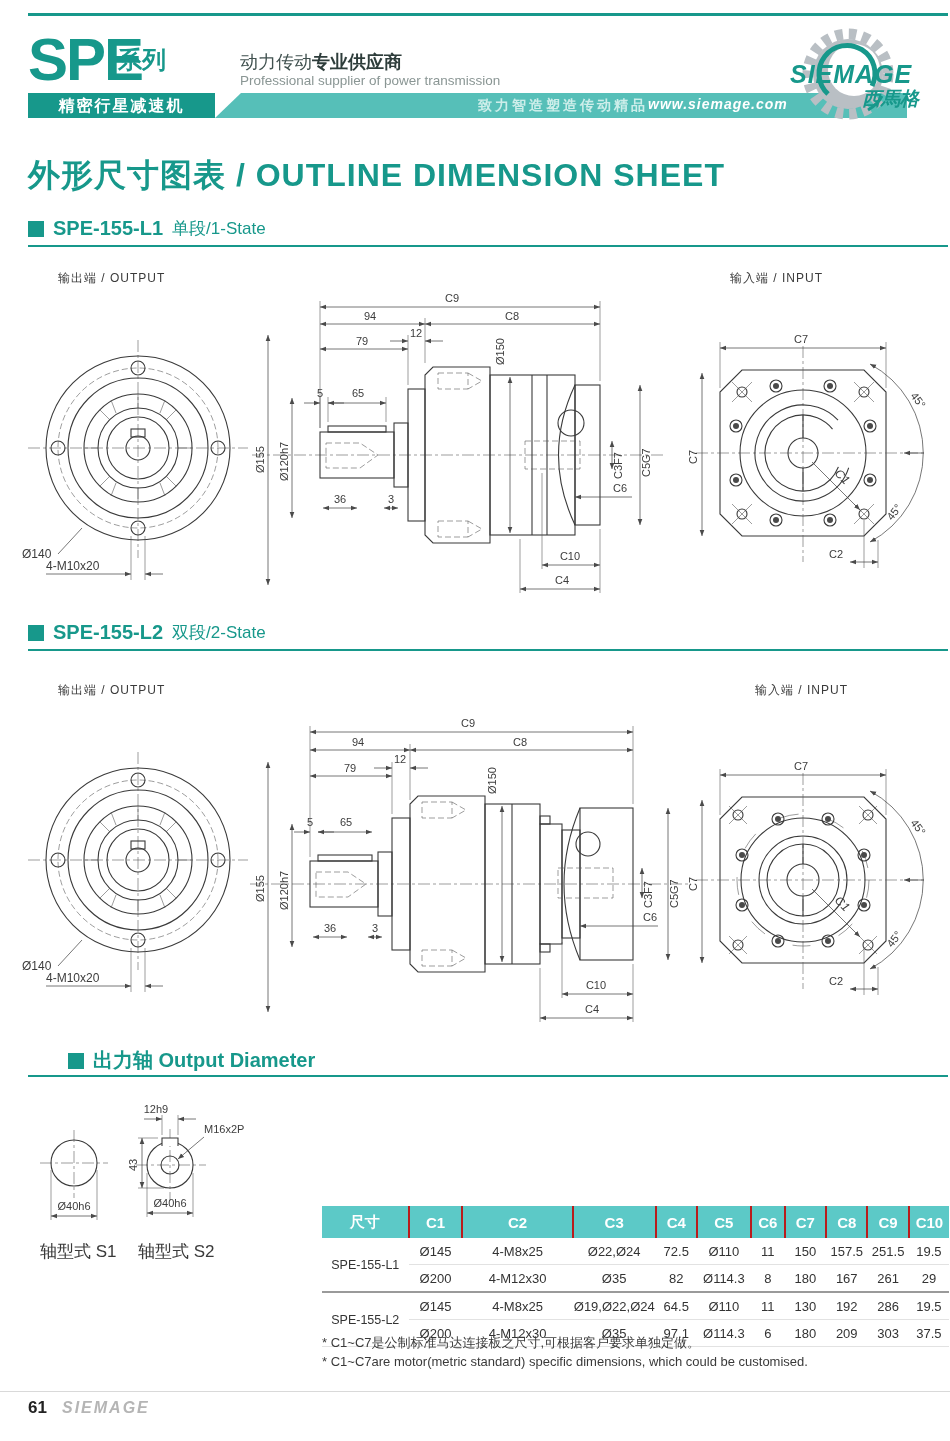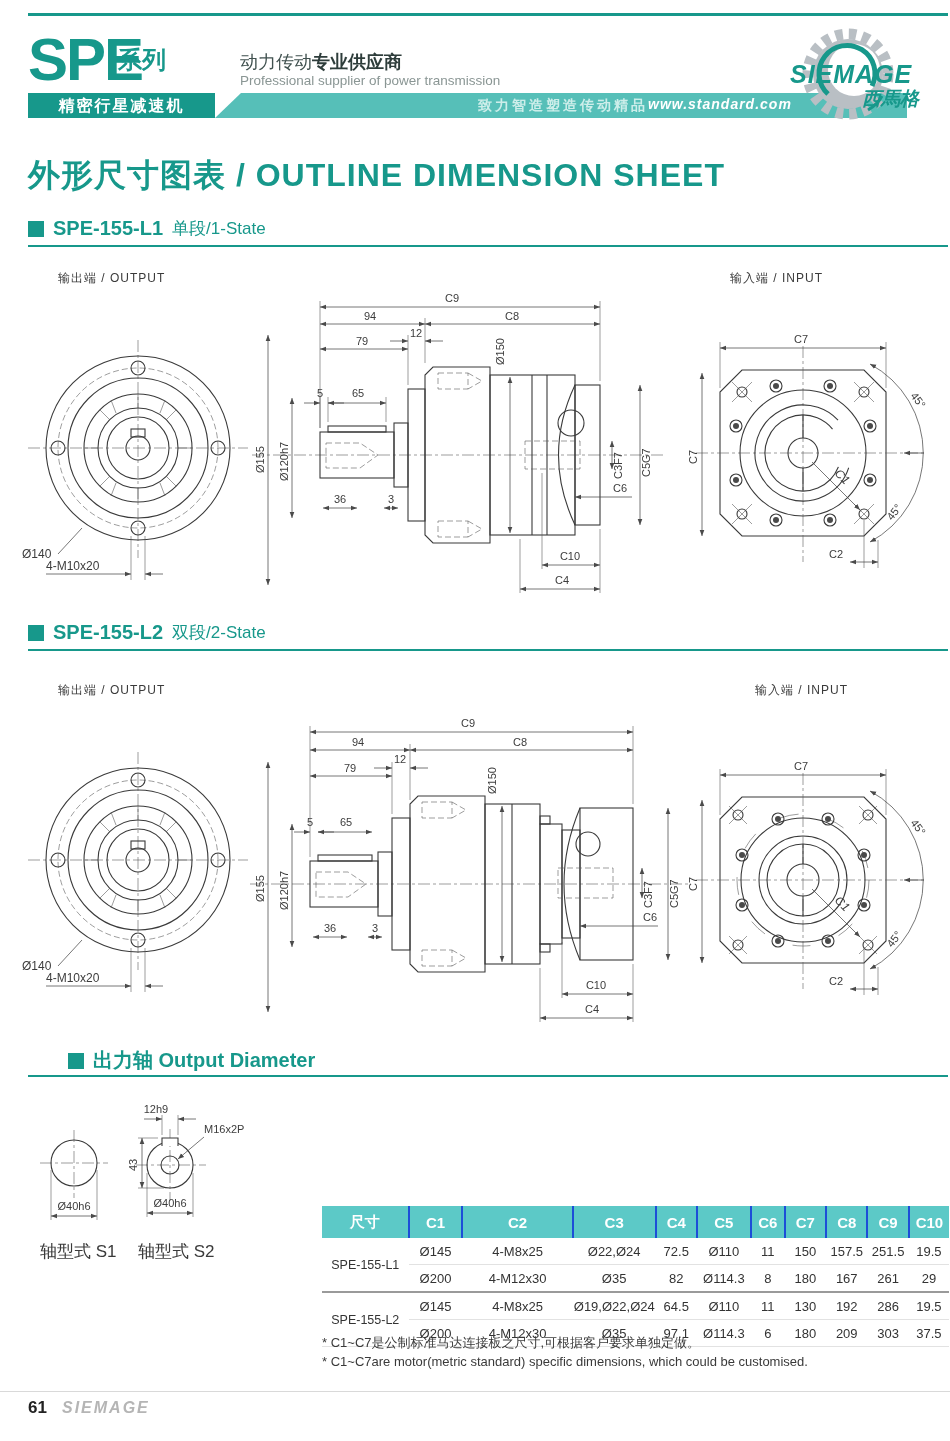--- a/index.html
+++ b/index.html
@@ -31,42 +31,42 @@
   svg{overflow:visible;}
   svg text{font-family:"Liberation Sans","DejaVu Sans",sans-serif;font-size:11px;fill:#3c3c3c;}
   svg .big{font-size:12px;}
   .ln{stroke:#3a3a3a;stroke-width:1.1;fill:none;}
   .tn{stroke:#5a5a5a;stroke-width:0.6;fill:none;}
   .dm{stroke:#4a4a4a;stroke-width:0.75;fill:none;}
   .dash{stroke-dasharray:6 3;}
   .cdash{stroke-dasharray:12 3 3 3;}
   .dim-table{left:322px;top:1206px;width:627px;border-collapse:collapse;table-layout:fixed;}
   .dim-table th{background:#5cc9c7;color:#fff;font-size:15px;font-weight:bold;height:30px;
-                border-right:2px solid #1d4ed8;text-align:center;}
+                border-right:2px solid #b91c1c;text-align:center;}
   .dim-table th:last-child{border-right:none;}
   .dim-table td{font-size:13px;color:#333;height:24px;text-align:center;border-bottom:1px solid #e2e2e2;}
   .dim-table td.model{font-size:12.5px;}
   .dim-table tr.grp td{border-top:2px solid #9a9a9a;}
   .notes{left:322px;top:1334px;font-size:13px;color:#3a3a3a;line-height:1.45;}
   .foot-rule{left:0px;top:1391px;width:950px;height:1px;background:#d9d9d9;}
   .foot-num{left:28px;top:1398px;font-size:17px;font-weight:bold;color:#222;}
   .foot-brand{left:62px;top:1399px;font-size:16px;font-weight:bold;font-style:italic;color:#b5b5b5;letter-spacing:2px;}
 </style>
 </head>
 <body>
 
 <div class="page">
 
   <div class="abs top-rule"></div>
   <div class="abs spe-logo">SPE</div>
   <div class="abs spe-suffix">系列</div>
   <div class="abs dark-band">精密行星减速机</div>
   <div class="abs light-band"></div>
   <div class="abs band-zh">致力智造塑造传动精品</div>
-  <div class="abs band-url">www.standard.com</div>
+  <div class="abs band-url">www.siemage.com</div>
   <div class="abs slogan-zh"><span>动力传动</span><b>专业供应商</b></div>
   <div class="abs slogan-en">Professional supplier of power transmission</div>
 
   <svg class="abs" style="left:798px;top:24px;" width="100" height="100" viewBox="0 0 100 100">
     <circle cx="50" cy="50" r="40" fill="none" stroke="#b9bfc4" stroke-width="11" stroke-dasharray="7.5 6"></circle>
     <circle cx="50" cy="50" r="35" fill="#b9bfc4"></circle>
     <circle cx="56" cy="46" r="26" fill="#ffffff"></circle>
     <path d="M30,70 A28 28 0 1 1 74,62" fill="none" stroke="#17988b" stroke-width="5"></path>
     <path d="M70,86 Q80,80 84,72" fill="none" stroke="#17988b" stroke-width="3"></path>
   </svg>

